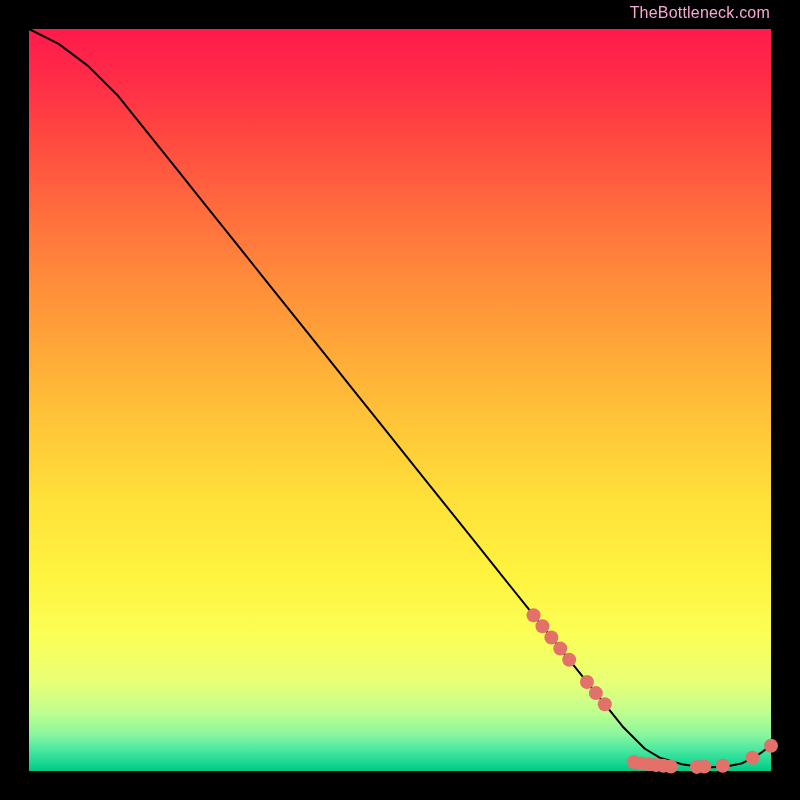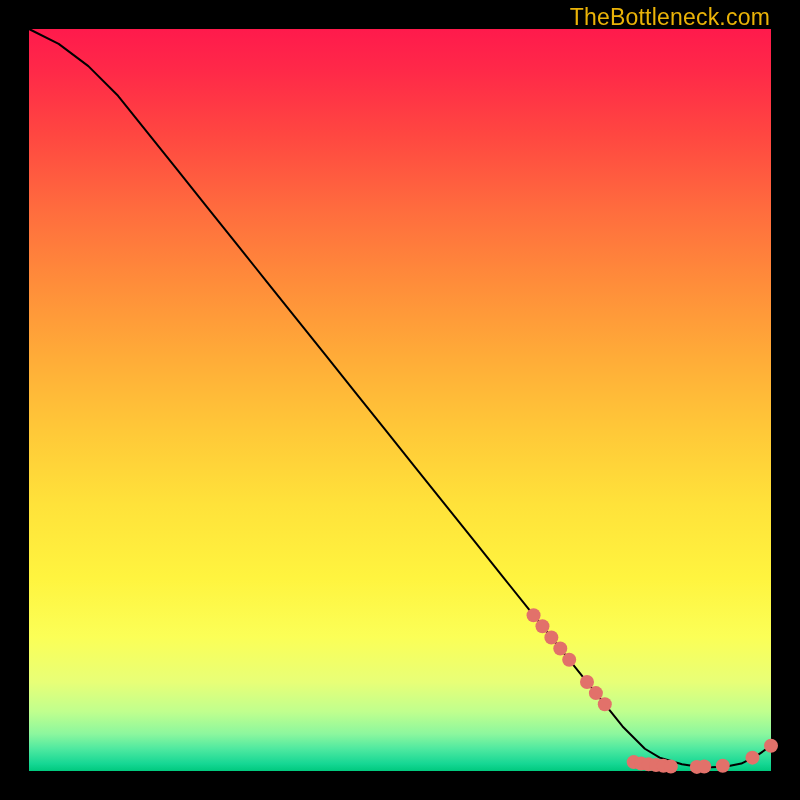--- a/index.html
+++ b/index.html
@@ -40,22 +40,22 @@
       #8cf79e 95%,
       #4fe9a0 97%,
       #16d794 99%,
       #00c97e 100%
     );
   }
   .watermark {
     position: absolute;
     top: 4px;
     right: 30px;
-    color: #eab308;
-    font-size: 23px;
+    color: #f9a8d4;
+    font-size: 16px;
     font-weight: 500;
     letter-spacing: 0.2px;
     pointer-events: none;
   }
   svg.overlay {
     position: absolute;
     left: 0;
     top: 0;
     width: 742px;
     height: 742px;

